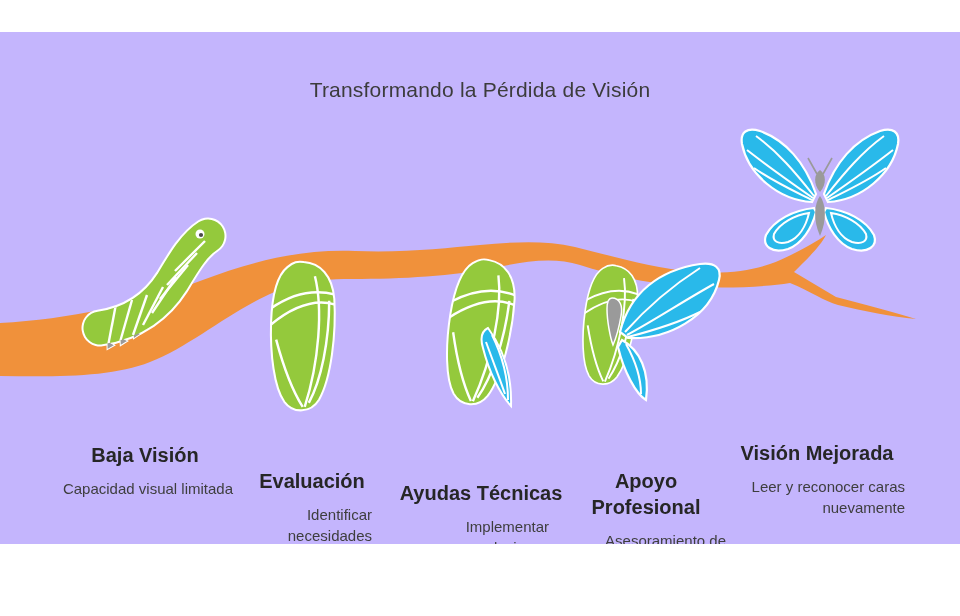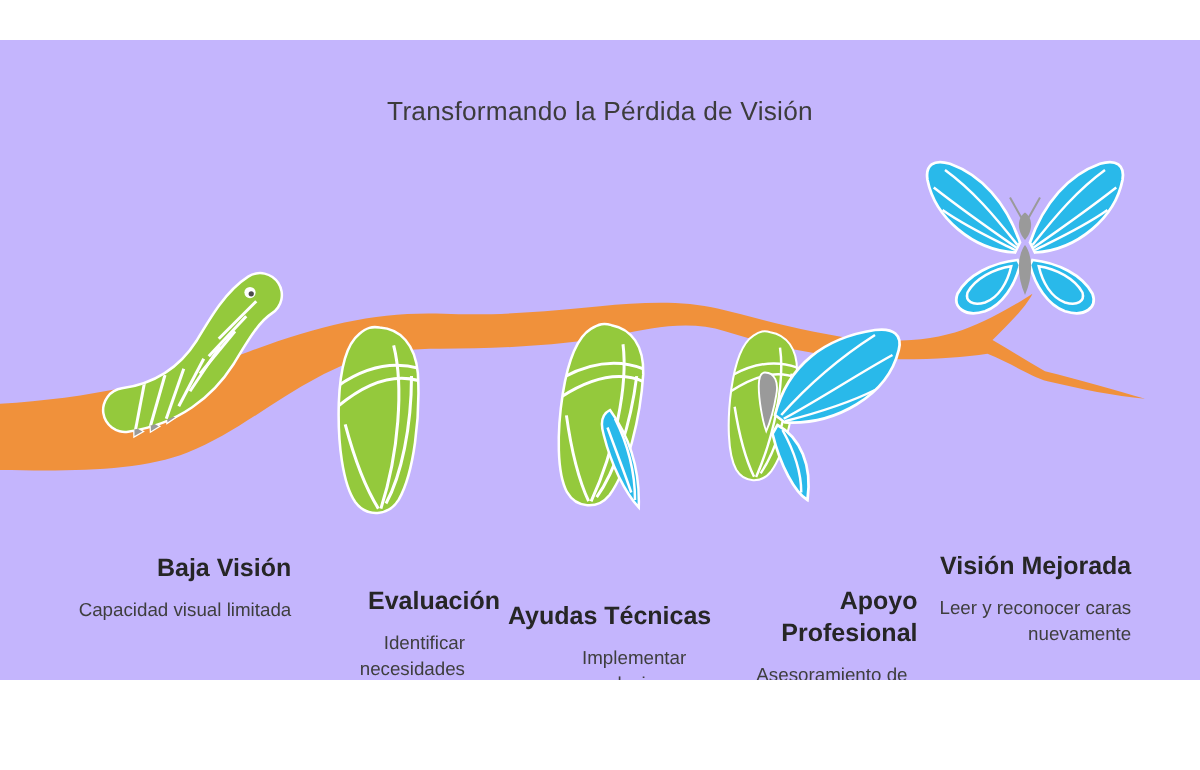--- a/index.html
+++ b/index.html
@@ -2,21 +2,21 @@
 <html><head>
 <meta charset="utf-8">
 <style>
   html,body{margin:0;padding:0;background:#fff;}
   #page{position:relative;width:960px;height:512px;background:#c4b5fd;overflow:hidden;
         font-family:"Liberation Sans",sans-serif;margin-top:32px;}
   #title{position:absolute;left:0;top:46px;width:960px;text-align:center;
          font-size:21px;font-weight:400;color:#3c3c3c;letter-spacing:.2px;}
   #art{position:absolute;left:0;top:0;}
   .stage{position:absolute;text-align:center;color:#3e3e3e;}
-  .stage-title{font-size:20px;line-height:26px;font-weight:700;color:#262626;margin:0 0 10px 0;text-align:right;}
+  .stage-title{font-size:20px;line-height:26px;font-weight:700;color:#262626;margin:0 0 10px 0;}
   .stage-desc{font-size:15px;line-height:21px;font-weight:400;color:#3e3e3e;margin:0 auto;text-align:right;}
   .stage-1{left:57px;top:410px;width:176px;}
   .stage-2{left:224px;top:436px;width:176px;}
   .stage-3{left:393px;top:448px;width:176px;}
   .stage-4{left:558px;top:436px;width:176px;}
   .stage-5{left:729px;top:408px;width:176px;}
   .stage-1 .stage-desc{max-width:176px;}
   .stage-2 .stage-desc{max-width:120px;}
   .stage-3 .stage-desc{max-width:136px;}
   .stage-4 .stage-desc{max-width:160px;}

